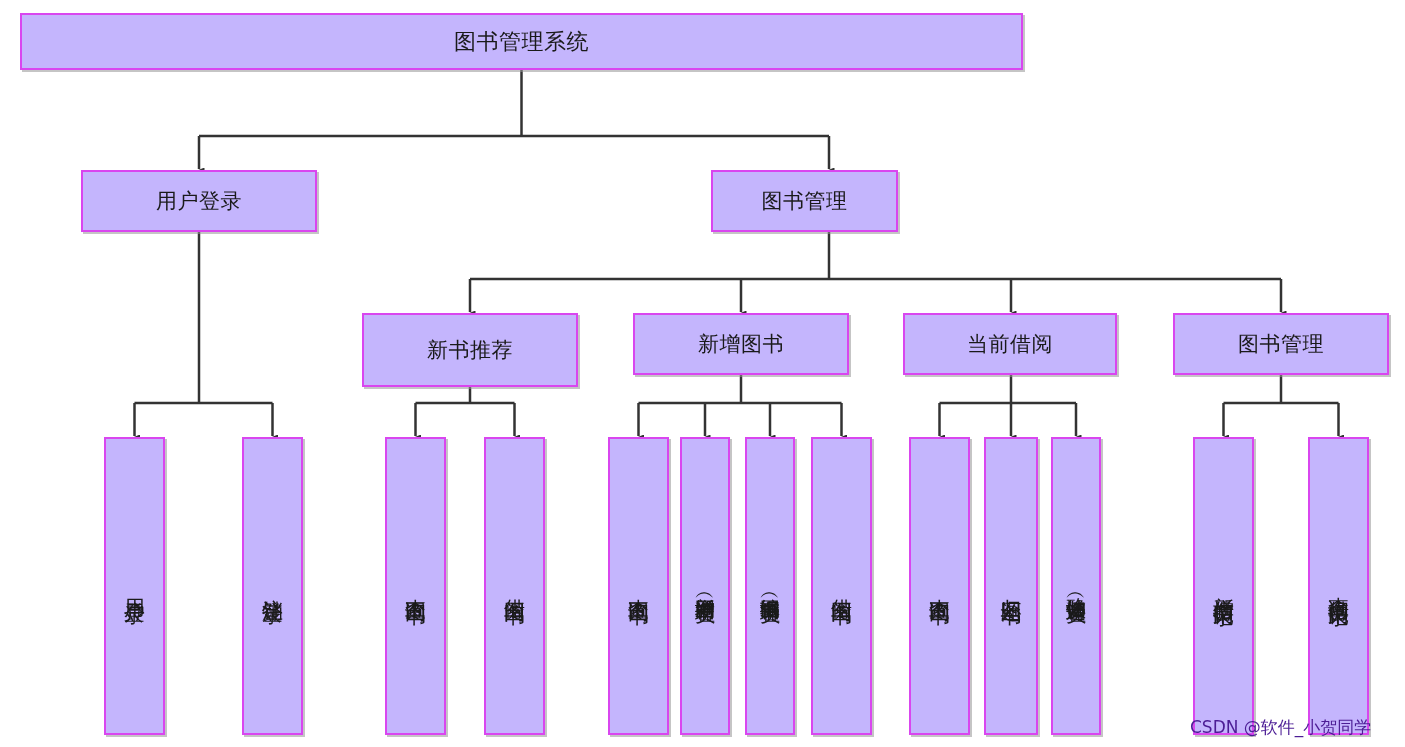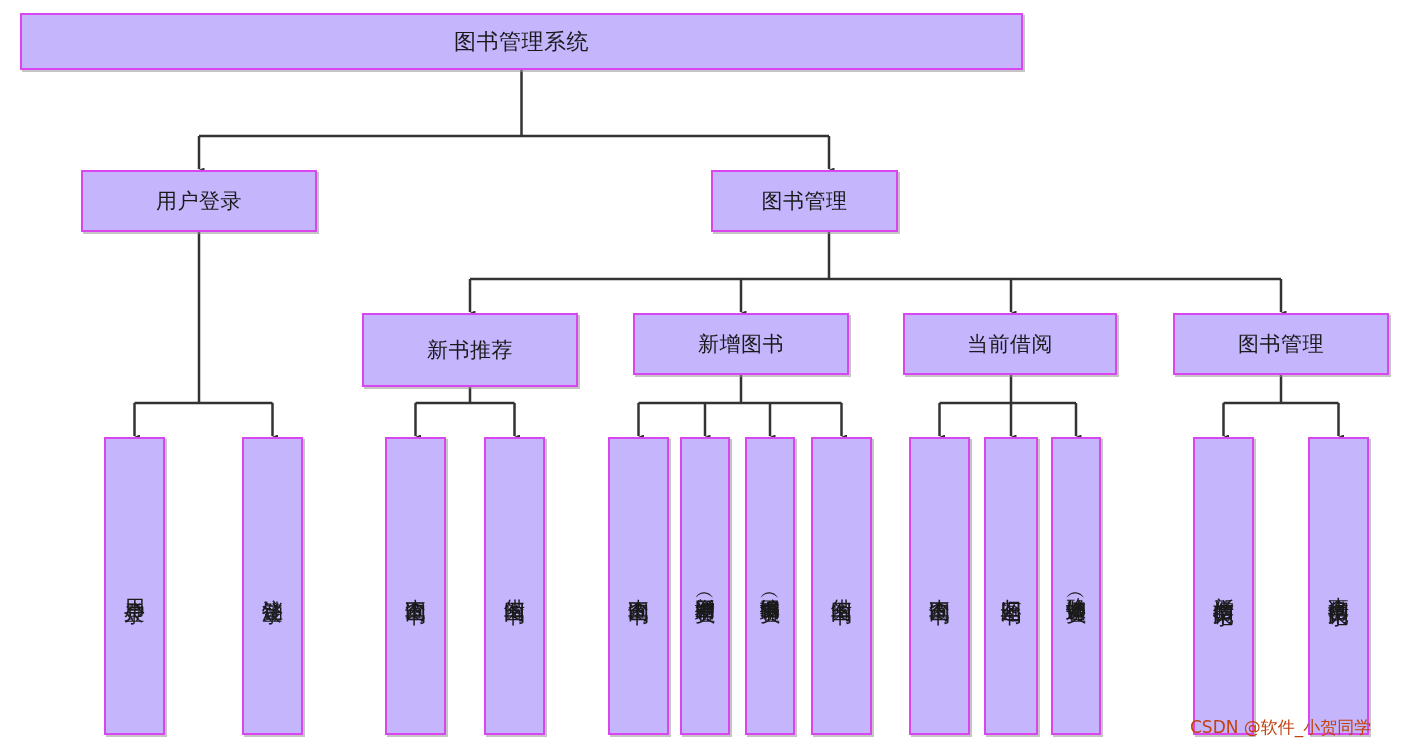--- a/index.html
+++ b/index.html
@@ -62,21 +62,21 @@
     line-height: 1.05;
     letter-spacing: 2px;
     white-space: nowrap;
   }
   .node.vert.narrow .lbl {
     font-size: 20px;
     letter-spacing: 1px;
   }
   .watermark {
     position: absolute;
-    color: #c2410c;
+    color: #4c1d95;
     font-size: 17px;
     white-space: nowrap;
     z-index: 5;
     font-family: "DejaVu Sans", "Liberation Sans", sans-serif;
   }
 </style>
 </head>
 <body>
 
 <div id="canvas">

